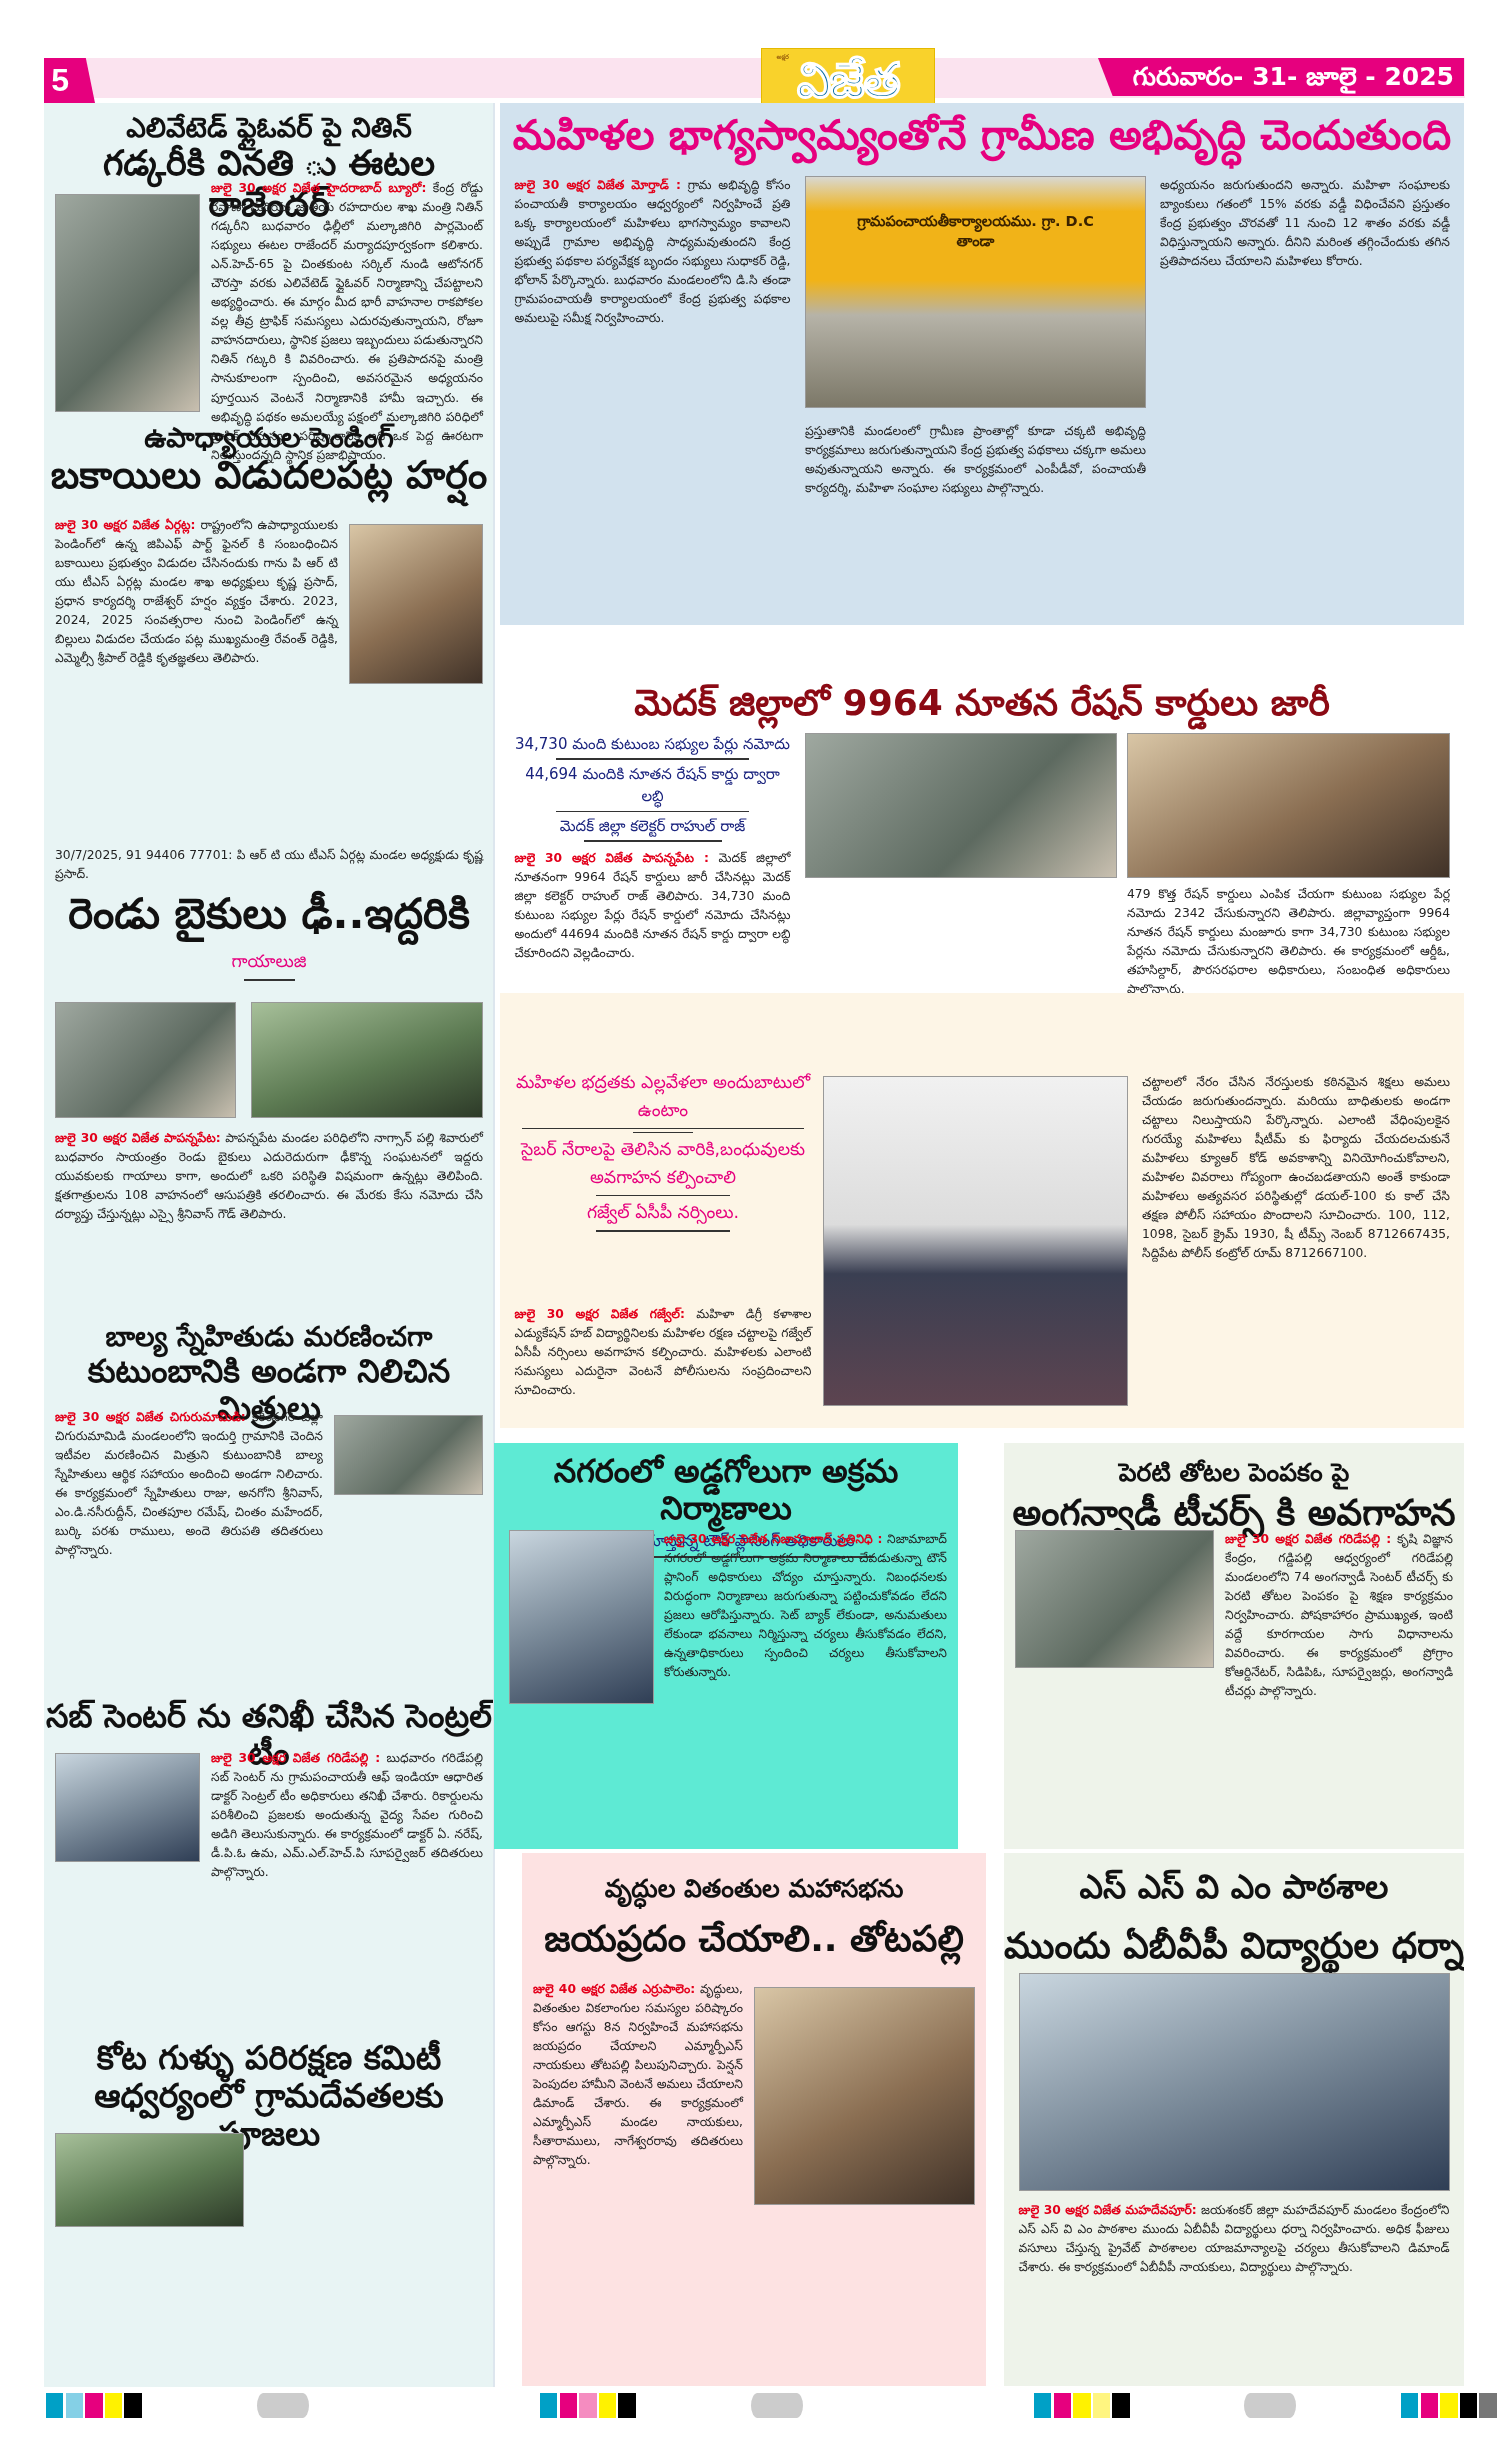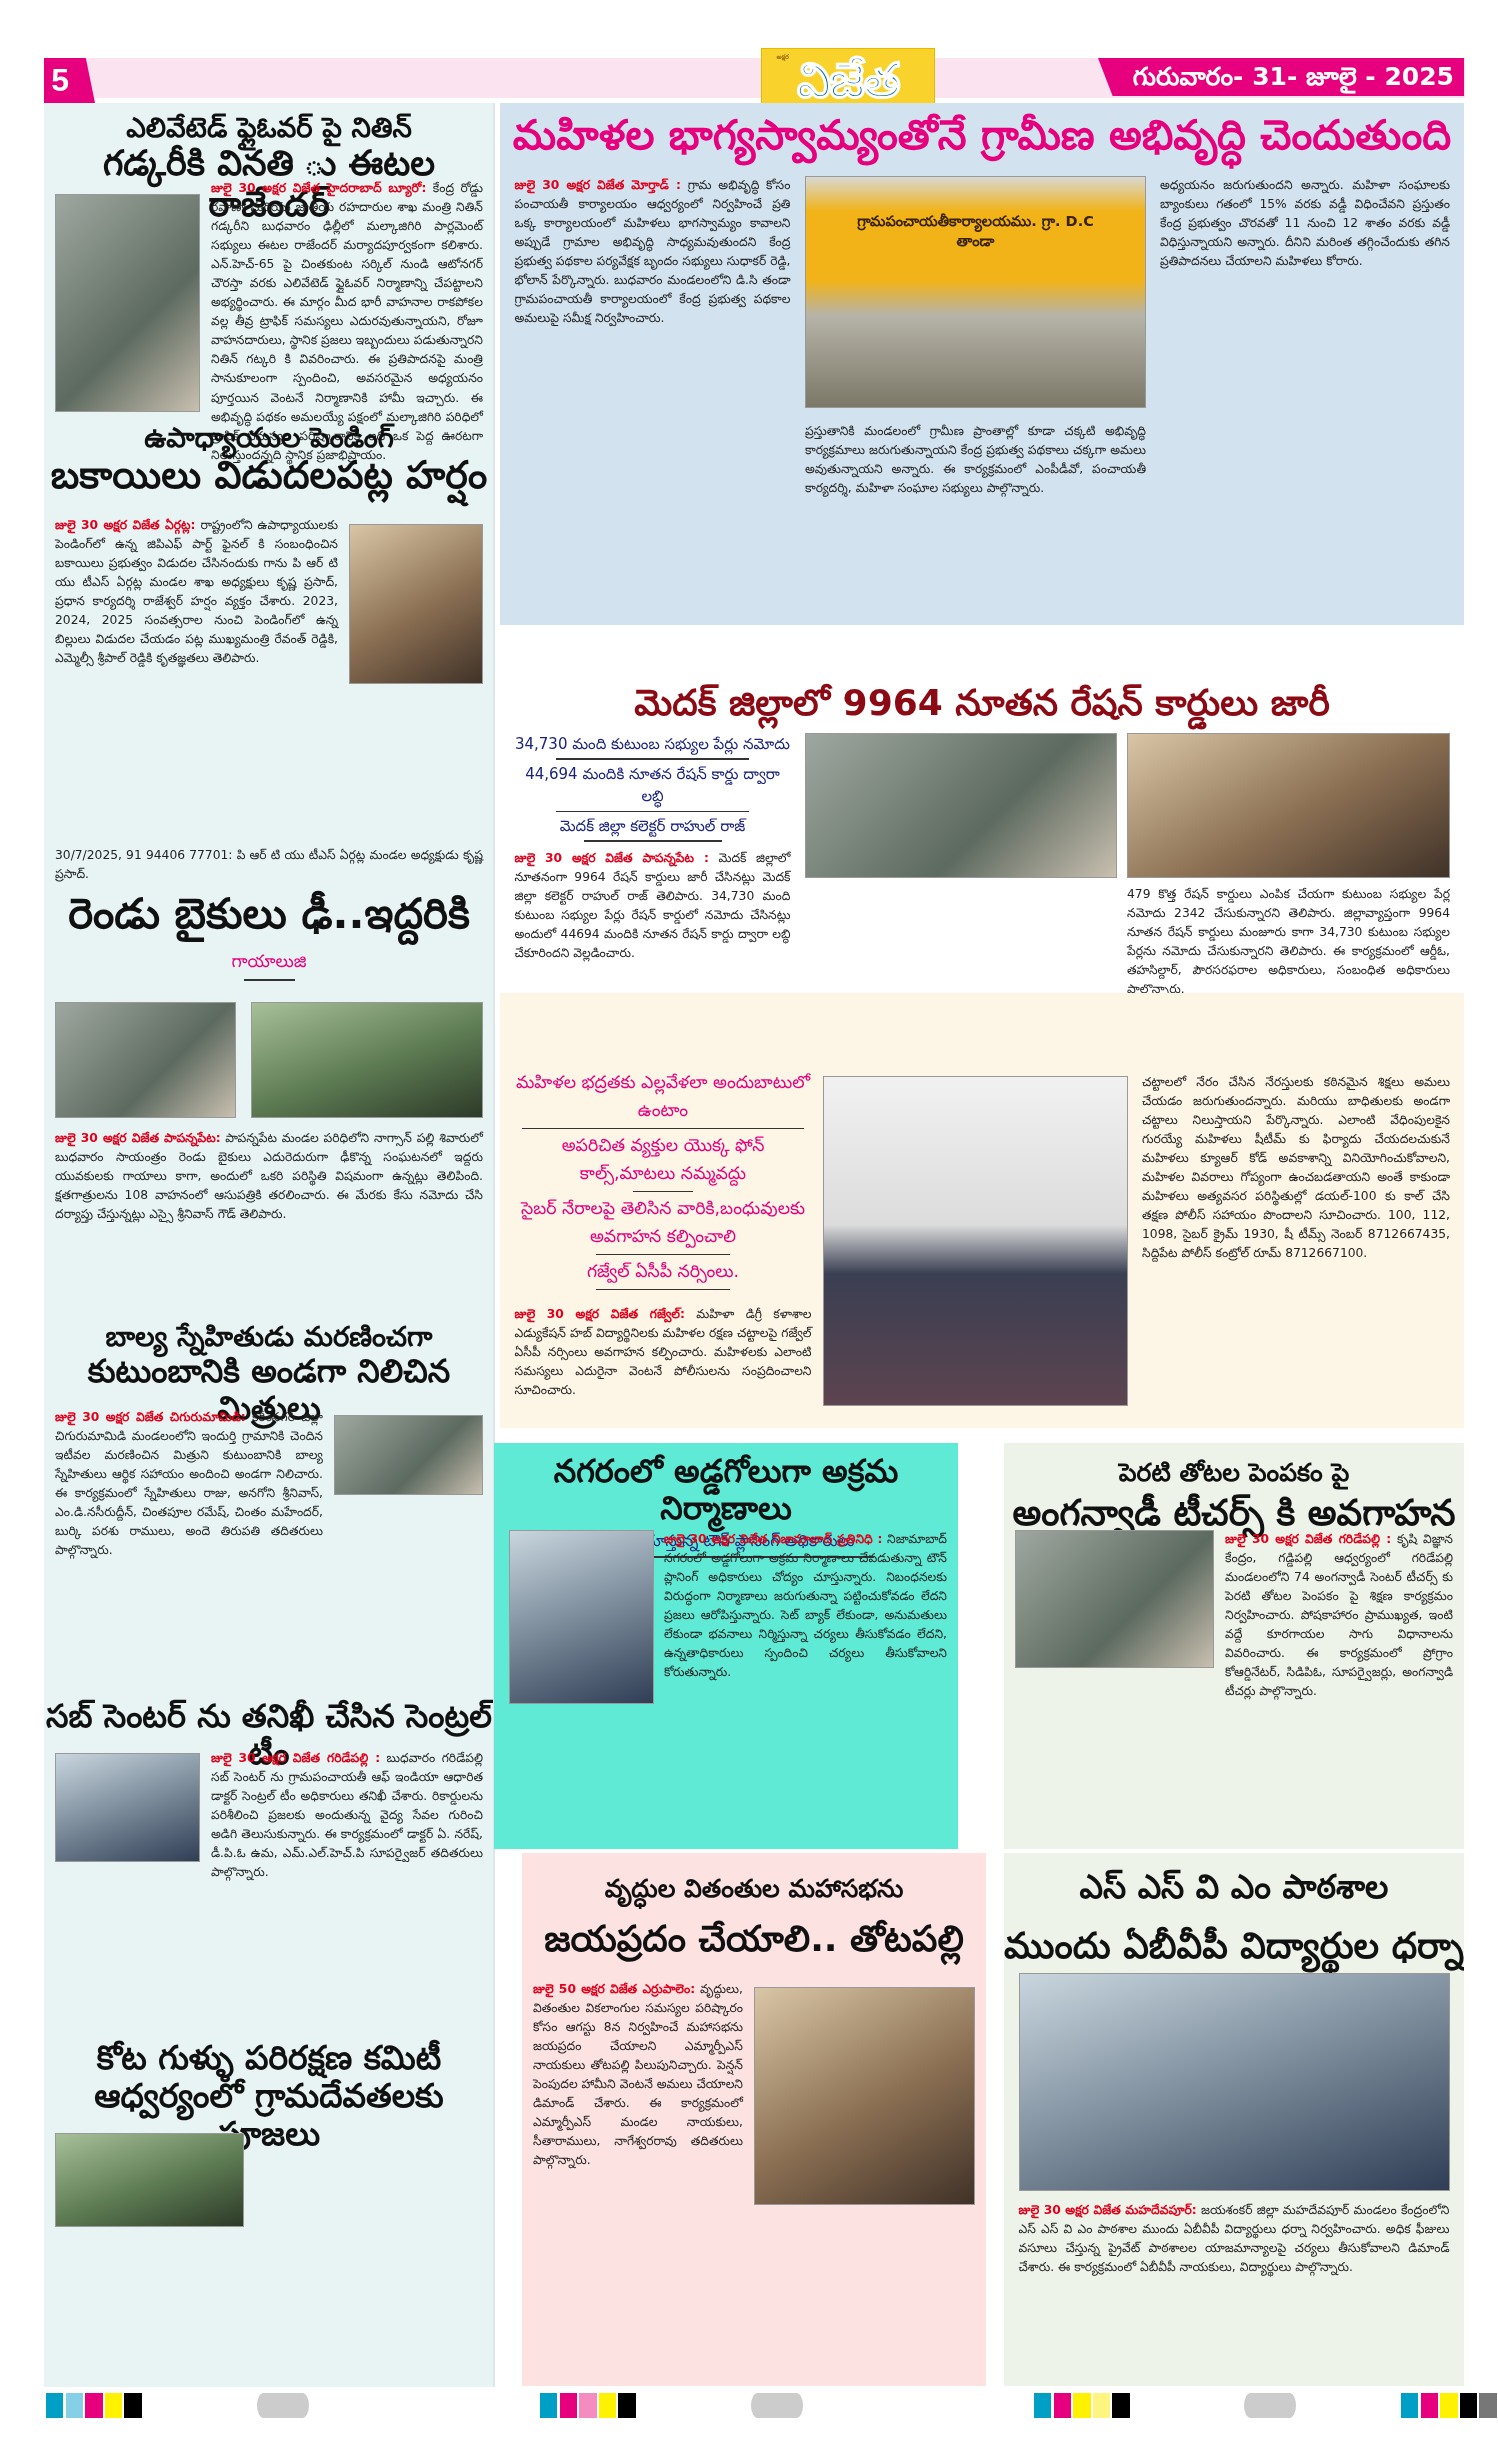--- a/index.html
+++ b/index.html
@@ -165,21 +165,20 @@
   </div>
   <div class="abs photo" style="left:305px;top:58px;width:312px;height:145px;"></div>
   <div class="abs photo warm" style="left:627px;top:58px;width:323px;height:145px;"></div>
   <div class="abs body" style="left:627px;top:210px;width:323px;">479 కొత్త రేషన్ కార్డులు ఎంపిక చేయగా కుటుంబ సభ్యుల పేర్ల నమోదు 2342 చేసుకున్నారని తెలిపారు. జిల్లావ్యాప్తంగా 9964 నూతన రేషన్ కార్డులు మంజూరు కాగా 34,730 కుటుంబ సభ్యుల పేర్లను నమోదు చేసుకున్నారని తెలిపారు. ఈ కార్యక్రమంలో ఆర్డీఓ, తహసిల్దార్, పౌరసరఫరాల అధికారులు, సంబంధిత అధికారులు పాల్గొన్నారు.</div>
 </div>
 
 <div class="region story-degree">
   <div class="abs" style="left:14.5px;top:76px;width:297px;">
     <div class="deck-pink">మహిళల భద్రతకు ఎల్లవేళలా అందుబాటులో ఉంటాం</div>
     <div class="deck-rule" style="width:95%;"></div>
-    <div class="deck-pink">అపరిచిత వ్యక్తుల యొక్క ఫోన్ కాల్స్,మాటలు నమ్మవద్దు</div>
     <div class="deck-rule" style="width:20%;"></div>
     <div class="deck-pink">సైబర్ నేరాలపై తెలిసిన వారికి,బంధువులకు అవగాహన కల్పించాలి</div>
     <div class="deck-rule" style="width:45%;"></div>
     <div class="deck-pink">గజ్వేల్ ఏసీపీ నర్సింలు.</div>
     <div class="deck-rule" style="width:45%;"></div>
   </div>
   <div class="abs body" style="left:14.5px;top:312px;width:297px;">
     <span class="dateline">జులై 30 అక్షర విజేత గజ్వేల్:</span>
     <span>మహిళా డిగ్రీ కళాశాల ఎడ్యుకేషన్ హబ్ విద్యార్థినిలకు మహిళల రక్షణ చట్టాలపై గజ్వేల్ ఏసీపీ నర్సింలు అవగాహన కల్పించారు. మహిళలకు ఎలాంటి సమస్యలు ఎదురైనా వెంటనే పోలీసులను సంప్రదించాలని సూచించారు.</span>
   </div>
@@ -195,21 +194,21 @@
   <div class="abs body" style="left:170px;top:87px;width:283px;">
     <span class="dateline">జులై 30 అక్షర విజేత నిజామాబాద్ ప్రతినిధి :</span>
     <span>నిజామాబాద్ నగరంలో అడ్డగోలుగా అక్రమ నిర్మాణాలు చేపడుతున్నా టౌన్ ప్లానింగ్ అధికారులు చోద్యం చూస్తున్నారు. నిబంధనలకు విరుద్ధంగా నిర్మాణాలు జరుగుతున్నా పట్టించుకోవడం లేదని ప్రజలు ఆరోపిస్తున్నారు. సెట్ బ్యాక్ లేకుండా, అనుమతులు లేకుండా భవనాలు నిర్మిస్తున్నా చర్యలు తీసుకోవడం లేదని, ఉన్నతాధికారులు స్పందించి చర్యలు తీసుకోవాలని కోరుతున్నారు.</span>
   </div>
 </div>
 
 <div class="region story-elders">
   <div class="hl hl-black" style="font-size:25px;margin-top:22px;">వృద్ధుల వితంతుల మహాసభను</div>
   <div class="hl hl-black" style="font-size:36px;margin-top:14.5px;">జయప్రదం చేయాలి.. తోటపల్లి</div>
   <div class="abs body" style="left:11px;top:127px;width:210px;">
-    <span class="dateline">జులై 50 అక్షర విజేత ఎర్రుపాలెం:</span>
+    <span class="dateline">జులై 40 అక్షర విజేత ఎర్రుపాలెం:</span>
     <span>వృద్ధులు, వితంతుల వికలాంగుల సమస్యల పరిష్కారం కోసం ఆగస్టు 8న నిర్వహించే మహాసభను జయప్రదం చేయాలని ఎమ్మార్పీఎస్ నాయకులు తోటపల్లి పిలుపునిచ్చారు. పెన్షన్ పెంపుదల హామీని వెంటనే అమలు చేయాలని డిమాండ్ చేశారు. ఈ కార్యక్రమంలో ఎమ్మార్పీఎస్ మండల నాయకులు, సీతారాములు, నాగేశ్వరరావు తదితరులు పాల్గొన్నారు.</span>
   </div>
   <div class="abs photo warm" style="left:232px;top:134px;width:221px;height:218px;"></div>
 </div>
 
 <div class="region story-anganwadi">
   <div class="hl hl-black" style="font-size:25px;margin-top:16px;">పెరటి తోటల పెంపకం పై</div>
   <div class="hl hl-black" style="font-size:36px;margin-top:4.4px;">అంగన్వాడీ టీచర్స్ కి అవగాహన</div>
   <div class="abs photo" style="left:11px;top:87px;width:199px;height:138px;"></div>
   <div class="abs body" style="left:221px;top:87px;width:228px;">

